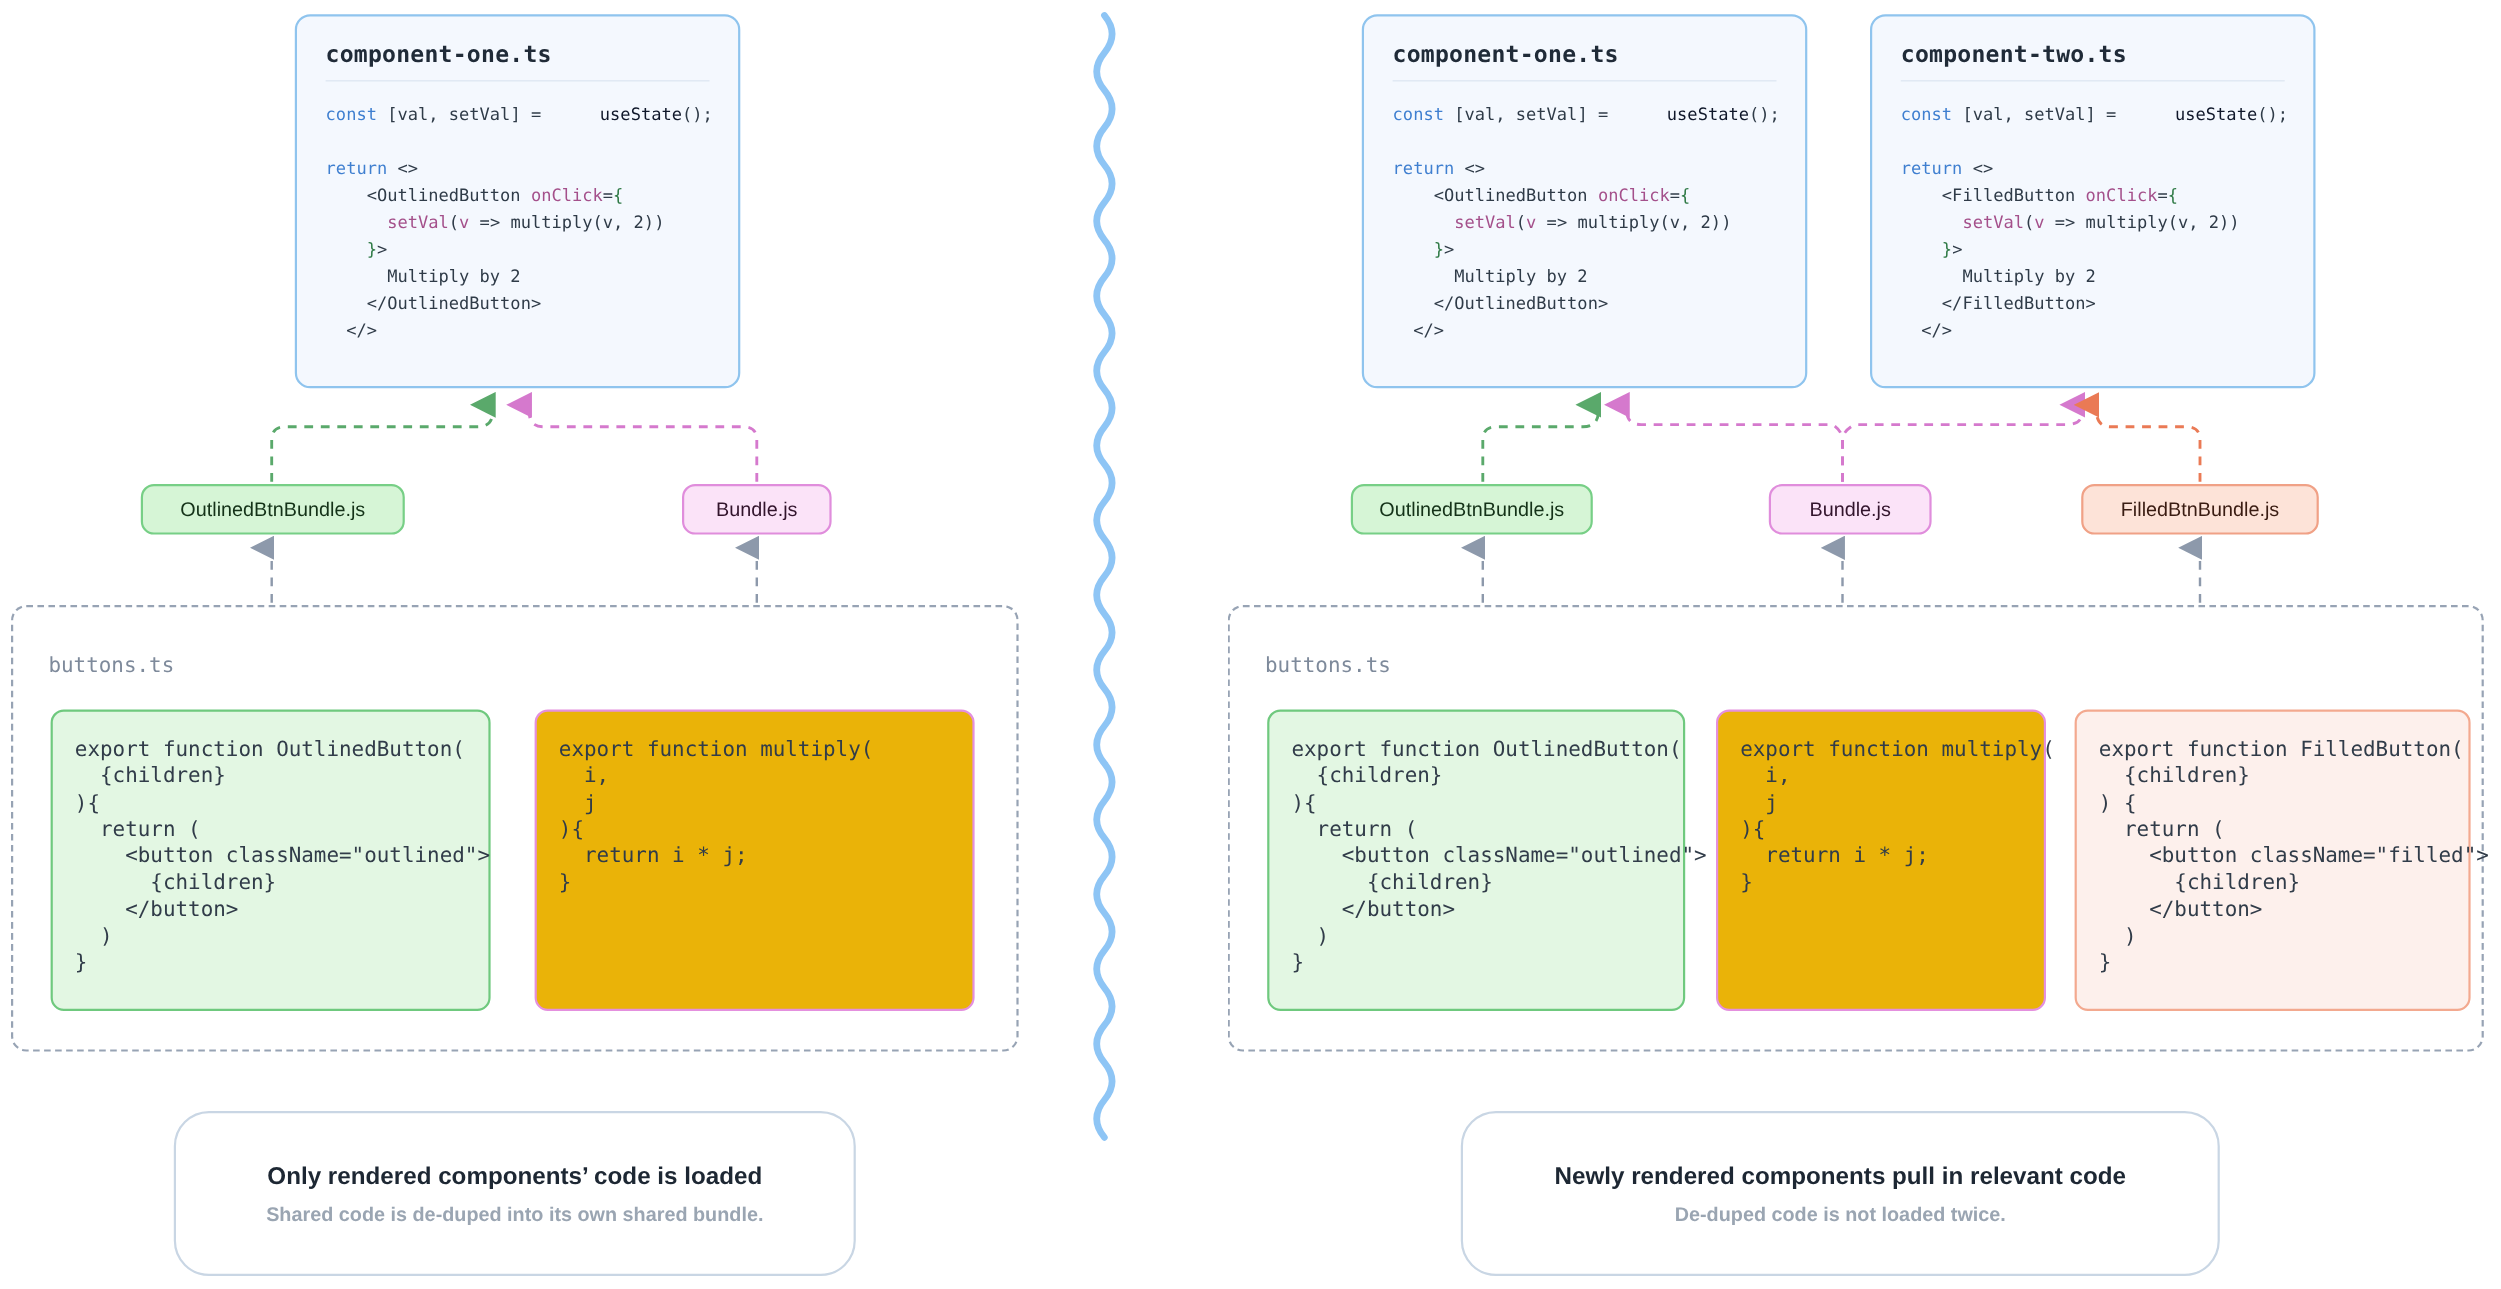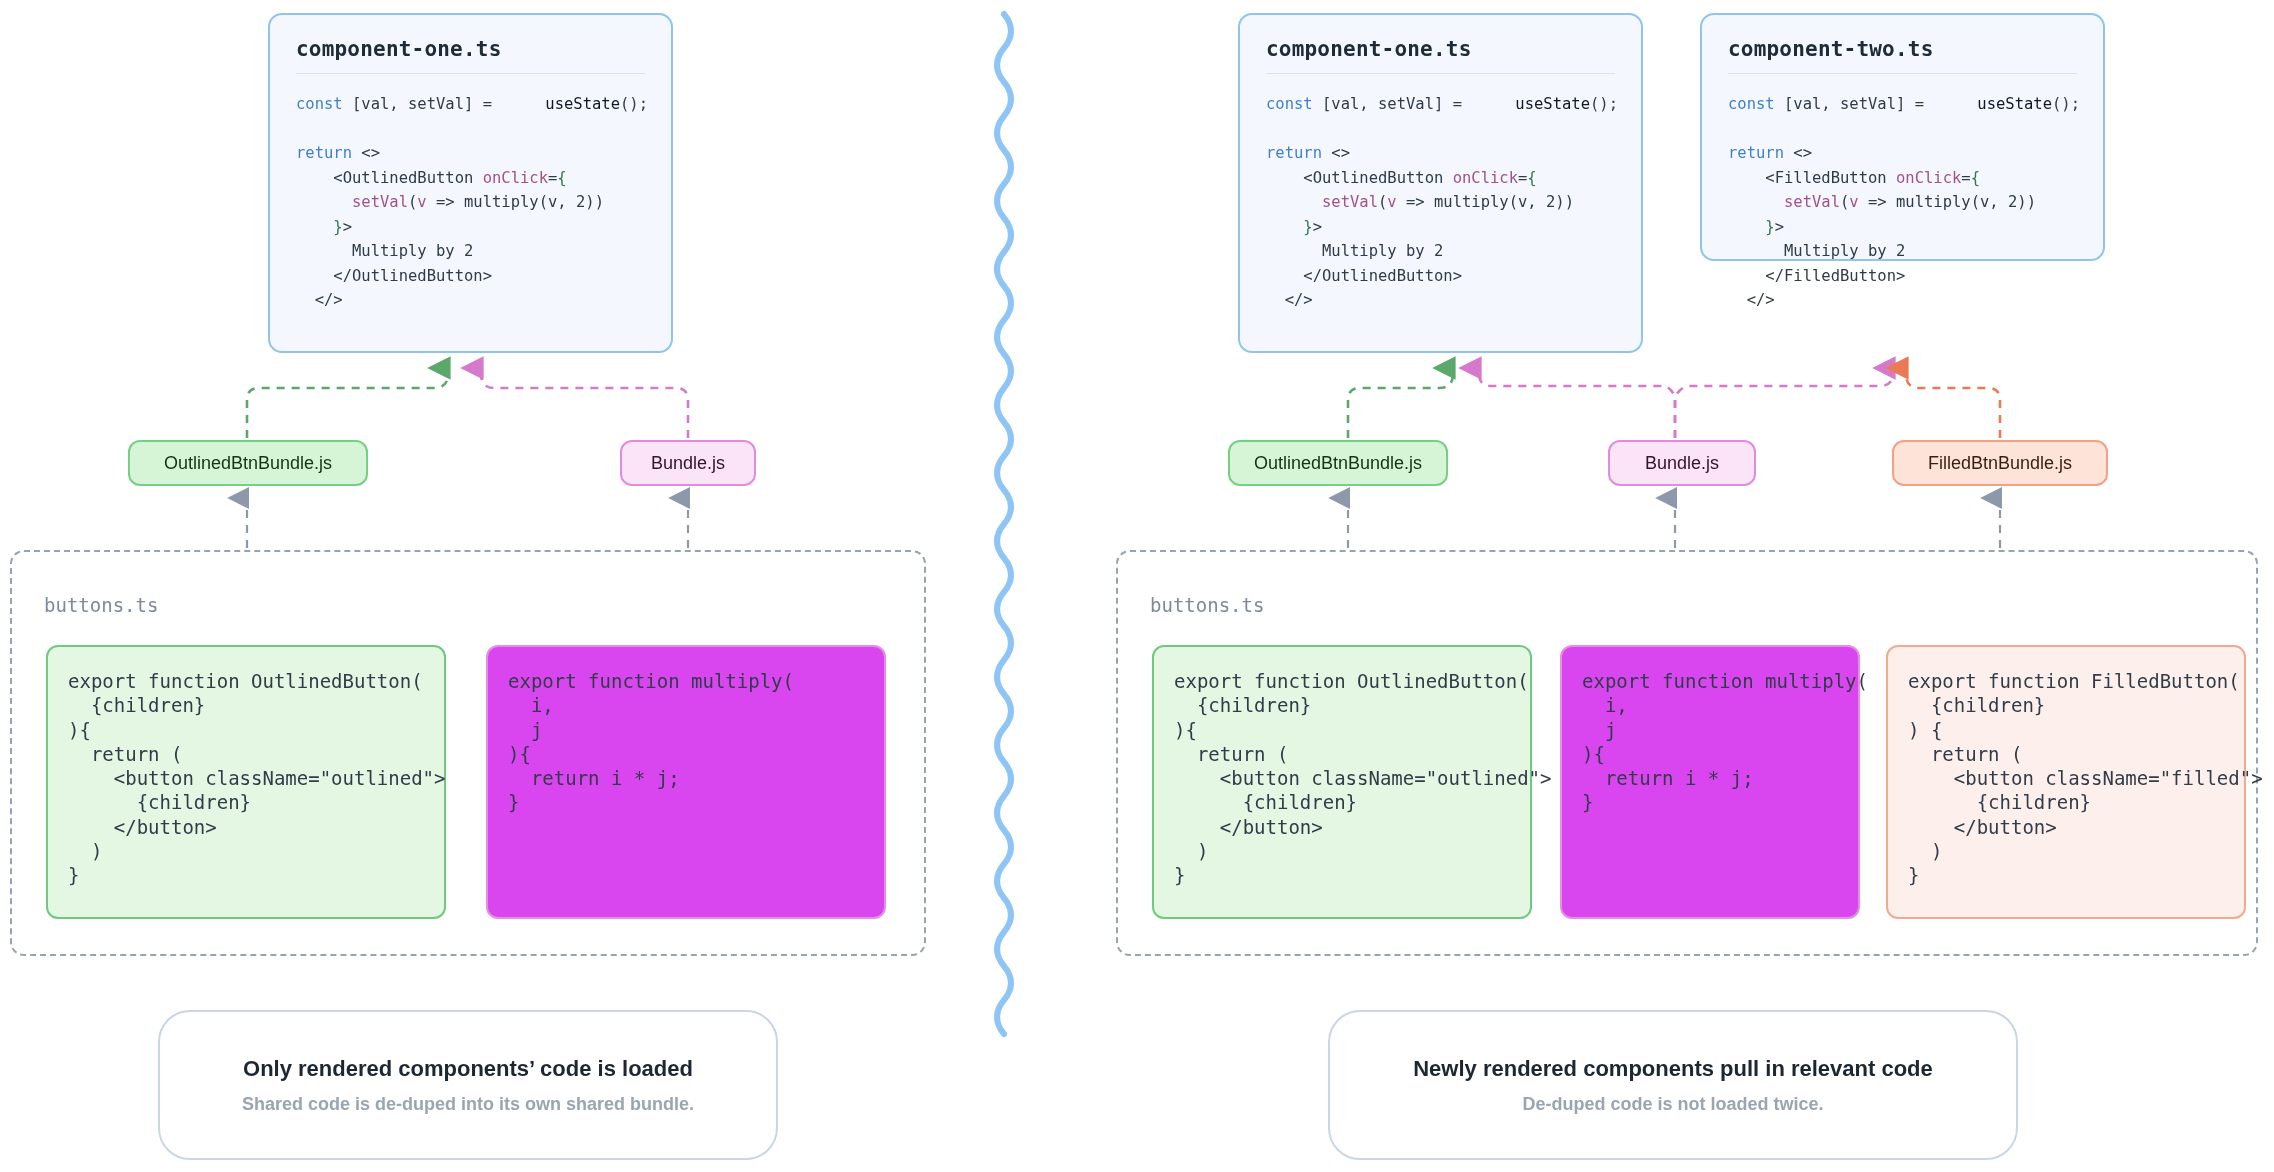--- a/index.html
+++ b/index.html
@@ -108,21 +108,21 @@
 
   
   .fn-box {
     position: absolute;
     box-sizing: border-box;
     border: 2px solid;
     border-radius: 12px;
     padding: 22px 20px;
   }
   .fn-green  { background: #e3f7e3; border-color: #6fc97e; }
-  .fn-pink   { background: #d946ef; border-color: #e490de; }
+  .fn-pink   { background: #eab308; border-color: #e490de; }
   .fn-orange { background: #fdf0ec; border-color: #f3a98f; }
   .fn-code {
     font-family: "DejaVu Sans Mono", monospace;
     font-size: 19px;
     line-height: 24.3px;
     color: #313c49;
     white-space: pre;
   }
 
   
@@ -265,21 +265,21 @@
 
 <span class="k-ret">return</span> &lt;&gt;
     &lt;OutlinedButton <span class="k-attr">onClick</span>=<span class="k-brace">{</span>
       <span class="k-var">setVal</span>(<span class="k-var">v</span> =&gt; multiply(v, 2))
     <span class="k-brace">}</span>&gt;
       Multiply by 2
     &lt;/OutlinedButton&gt;
   &lt;/&gt;</div>
     </div>
 
-    <div class="comp-card" style="left:670px; top:13px; width:405px; height:248px;">
+    <div class="comp-card" style="left:670px; top:13px; width:405px; height:340px;">
       <div class="comp-title">component-two.ts</div>
       <div class="comp-rule"></div>
       <div class="code"><span class="k-const">const</span> [val, setVal] = <span class="k-fn">useState</span>();
 
 <span class="k-ret">return</span> &lt;&gt;
     &lt;FilledButton <span class="k-attr">onClick</span>=<span class="k-brace">{</span>
       <span class="k-var">setVal</span>(<span class="k-var">v</span> =&gt; multiply(v, 2))
     <span class="k-brace">}</span>&gt;
       Multiply by 2
     &lt;/FilledButton&gt;

